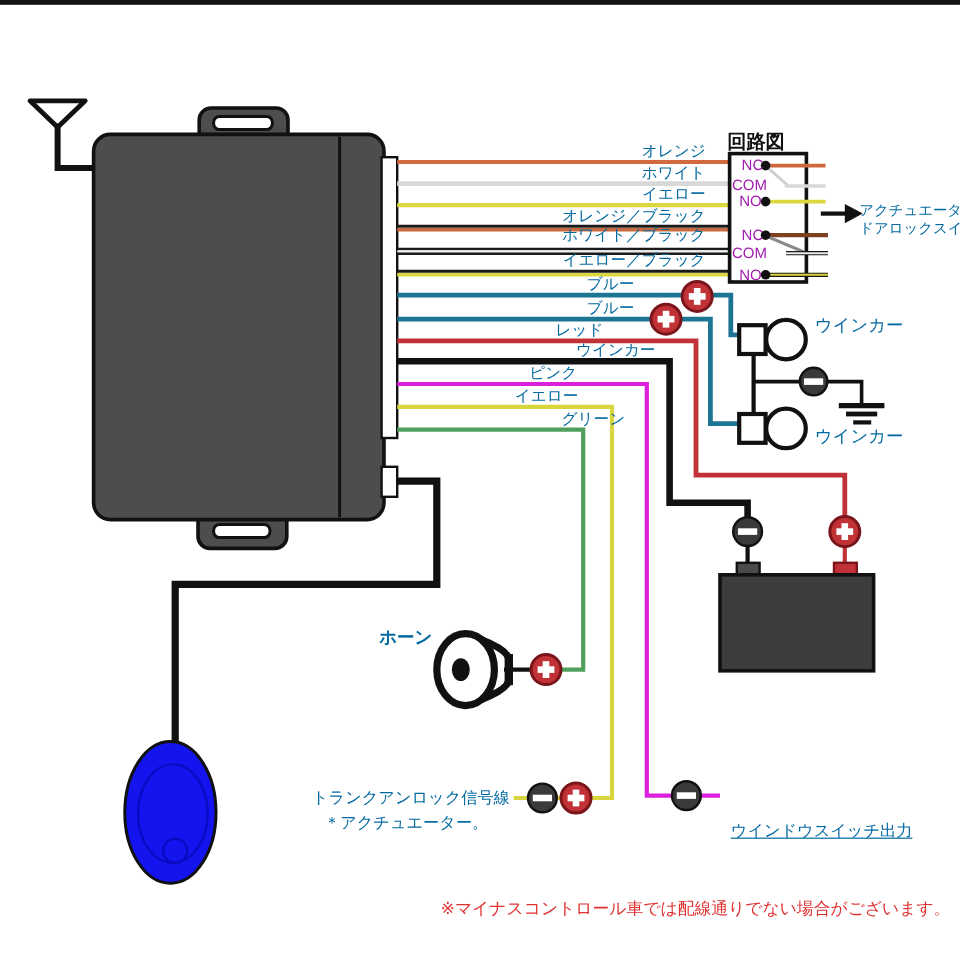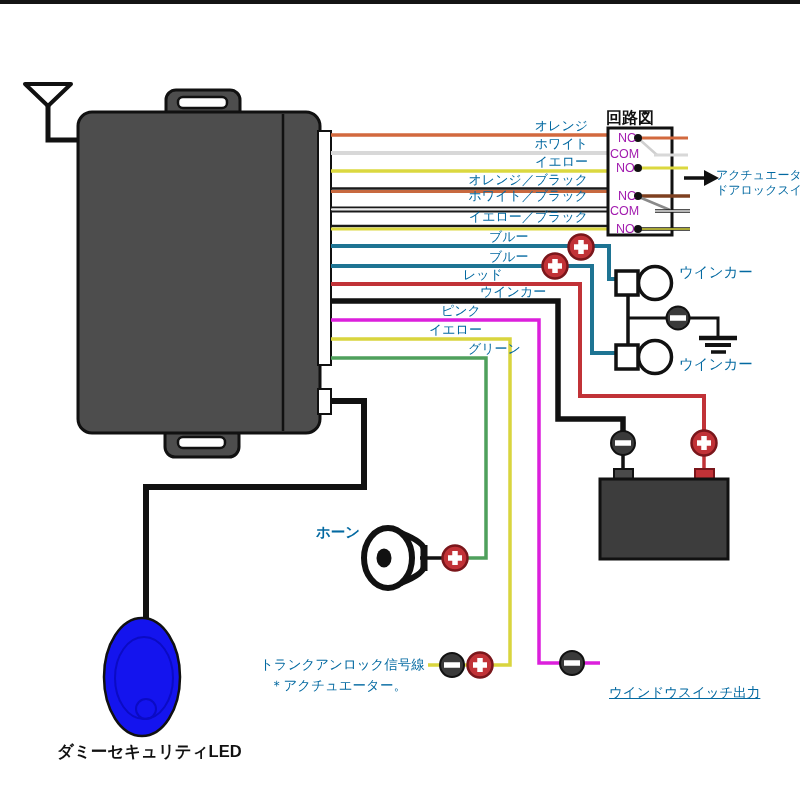--- a/index.html
+++ b/index.html
@@ -200,15 +200,15 @@
   <div class="term" style="left:616px; top:223px;">NO</div>
   <div class="lbl small" style="left:716px; top:169px;">アクチュエーター</div>
   <div class="lbl small" style="left:716px; top:184px;">ドアロックスイッチ</div>
 
   <div class="lbl mid" style="left:679px; top:264px;">ウインカー</div>
   <div class="lbl mid" style="left:679px; top:356px;">ウインカー</div>
   <div class="lbl mid" style="left:316px; top:524px;font-weight:bold;">ホーン</div>
   <div class="lbl note" style="left:260px; top:657px;">トランクアンロック信号線</div>
   <div class="lbl note" style="left:270px; top:678px;">＊アクチュエーター。</div>
   <div class="lbl note" style="left:609px; top:685px;text-decoration:underline;">ウインドウスイッチ出力</div>
-  <div class="led-lbl">ダミーセキュリティLED</div>
-
+
+  <div class="footnote">※マイナスコントロール車では配線通りでない場合がございます。</div>
 </div>
 
 </body></html>

